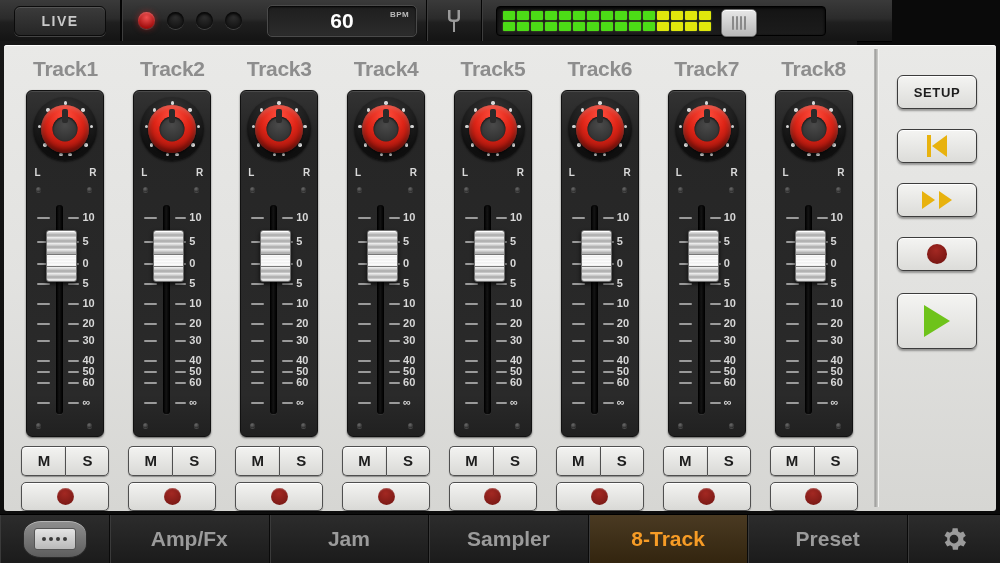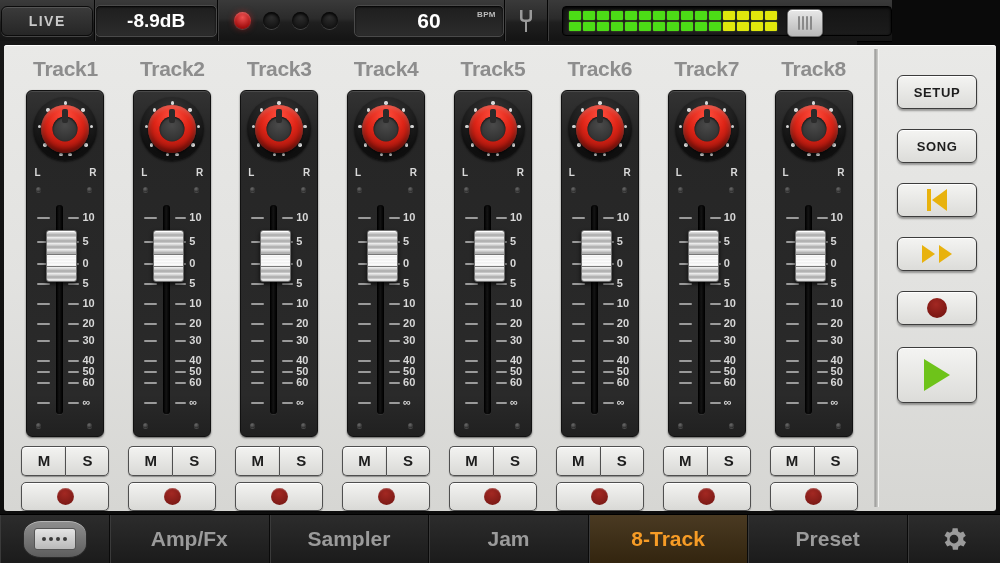--- a/index.html
+++ b/index.html
@@ -165,23 +165,20 @@
 </head>
 <body>
 
 <div class="app">
 
   <div class="topbar">
     <div class="tb-cell" style="width:120px">
       <div class="live-btn">LIVE</div>
     </div>
     <div class="tb-sep"></div>
-    <div class="tb-cell" style="width:142px">
-      <div class="db-btn">-8.9dB</div>
-    </div>
     <div class="tb-sep"></div>
     <div class="beats">
       <div class="beat on"></div>
       <div class="beat"></div>
       <div class="beat"></div>
       <div class="beat"></div>
     </div>
     <div class="tb-cell" style="width:168px">
       <div class="bpm-btn">
         <span class="bpm-val">60</span>
@@ -810,21 +807,20 @@
             </div>
             <div class="btn rec-row">
               <div class="recdot"></div>
             </div>
           </div>
         </div>
       <div class="divider"></div>
 
       <div class="transport">
         <div class="tbtn">SETUP</div>
-        <div class="tbtn">SONG</div>
         <div class="tbtn">
           <div style="display:flex;align-items:center">
             <div class="bar-l"></div>
               <div class="tri left"></div>
           </div>
         </div>
         <div class="tbtn">
           <div style="display:flex;gap:4px">
             <div class="tri right"></div>
               <div class="tri right"></div>
@@ -845,22 +841,22 @@
       <div class="pedal">
         <div class="pedal-top">
             <i></i>
             <i></i>
             <i></i>
             <i></i>
           </div>
       </div>
     </div>
   <div class="tab">Amp/Fx</div>
+      <div class="tab">Jam</div>
       <div class="tab">Sampler</div>
-      <div class="tab">Jam</div>
       <div class="tab active">8-Track</div>
       <div class="tab">Preset</div>
       <div class="tab gear-tab">
         <svg width="30" height="30" viewBox="0 0 24 24">
           <path fill="#9b9b9b" d="M19.4 13a7.6 7.6 0 0 0 0-2l2-1.6-2-3.4-2.4 1a7.5 7.5 0 0 0-1.7-1l-.4-2.6h-4l-.4 2.6c-.6.2-1.2.6-1.7 1l-2.4-1-2 3.4L6.6 11a7.6 7.6 0 0 0 0 2l-2 1.6 2 3.4 2.4-1c.5.4 1.1.8 1.7 1l.4 2.6h4l.4-2.6c.6-.2 1.2-.6 1.7-1l2.4 1 2-3.4-2-1.6zM12 15.5A3.5 3.5 0 1 1 15.5 12 3.5 3.5 0 0 1 12 15.5z"></path>
         </svg>
       </div>
     </div>
 
 </div>

